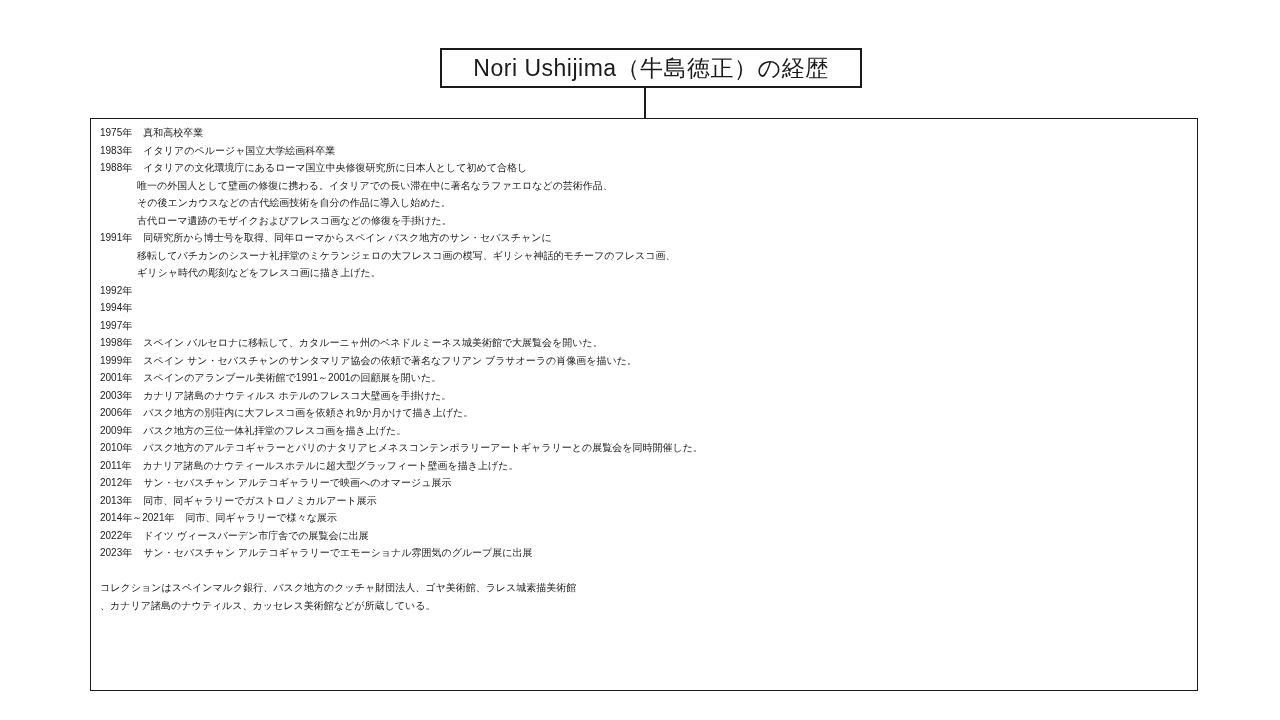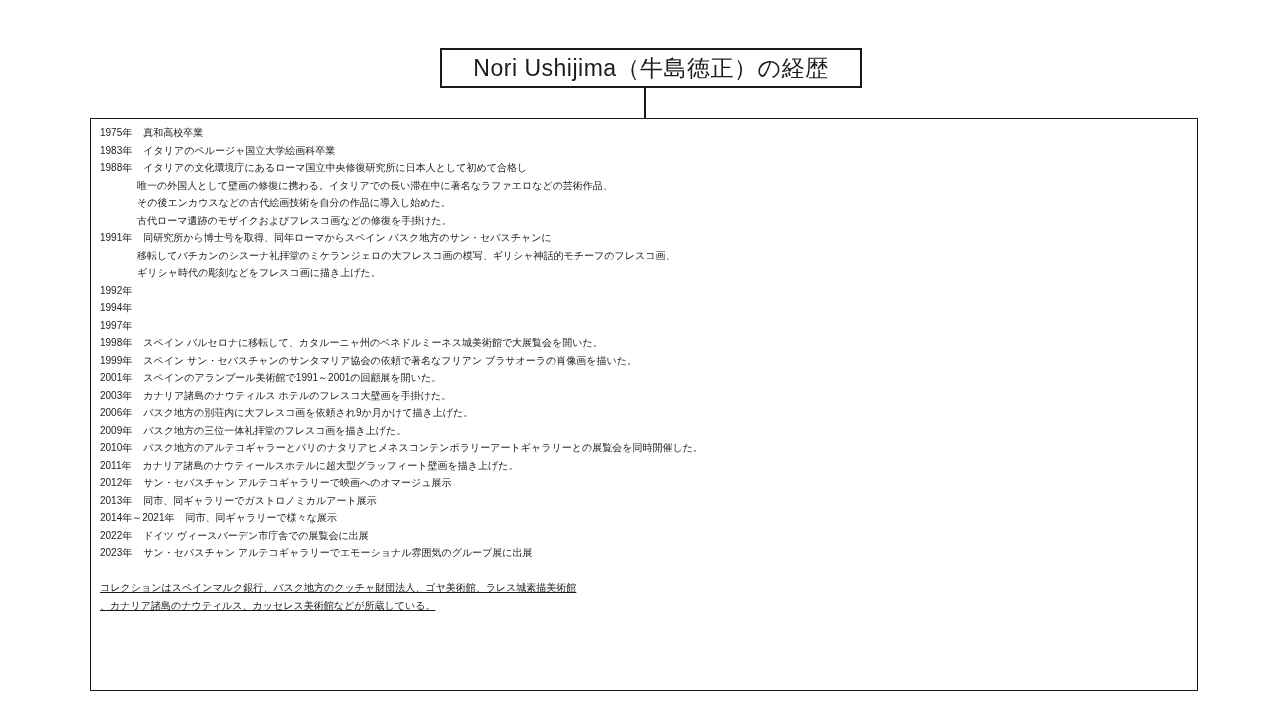--- a/index.html
+++ b/index.html
@@ -46,21 +46,21 @@
     display: flex;
     align-items: baseline;
     height: 17.5px;
     line-height: 17.5px;
     font-size: 10px;
     white-space: pre;
   }
   .line .year { flex: none; margin-right: 11px; }
   .line.cont { padding-left: 37px; }
 
-  .footer-para { margin-top: 17.5px; text-decoration: underline; }
+  .footer-para { margin-top: 17.5px; }
   .footer-para .line { padding-left: 0; }
 </style>
 </head>
 <body>
 
 <div class="stage">
 
   <div class="title-box">
     <span class="title-text">Nori Ushijima（牛島徳正）の経歴</span>
   </div>

